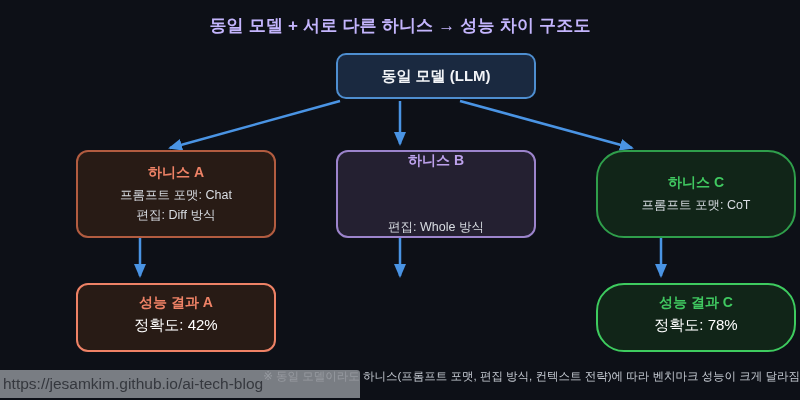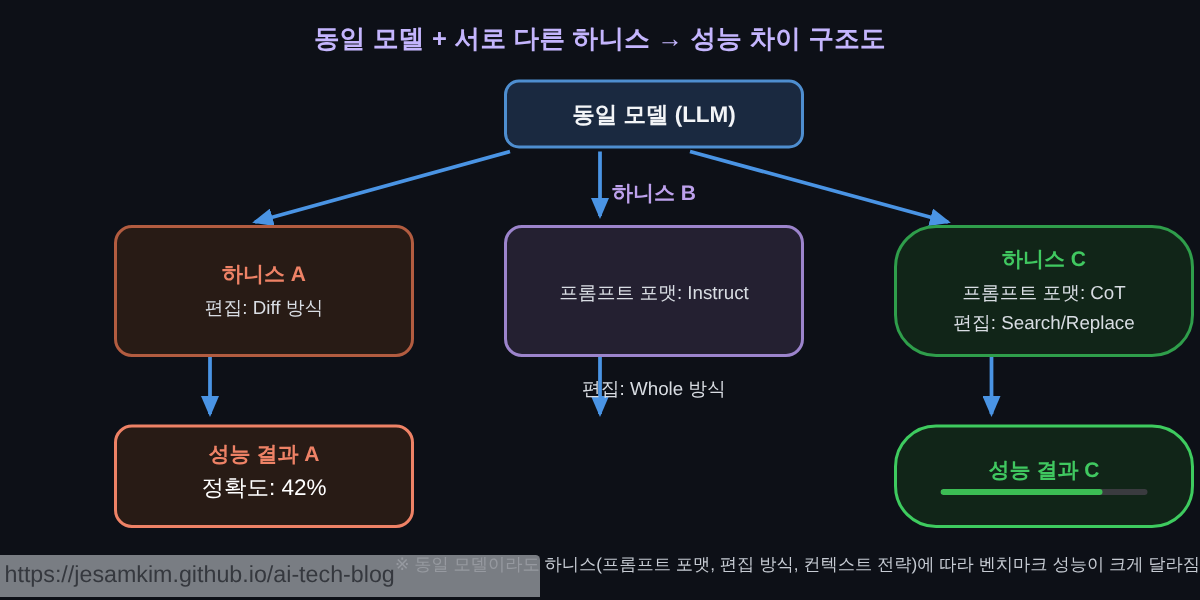--- a/index.html
+++ b/index.html
@@ -88,42 +88,42 @@
     <line x1="400" y1="230" x2="400" y2="276" marker-end="url(#arrowhead)"></line>
     <line x1="661" y1="230" x2="661" y2="276" marker-end="url(#arrowhead)"></line>
   </svg>
 
   <div class="node root-node" style="--box-bg: #1a2940; --border-c: #4e8ed0;">
     <span class="root-label">동일 모델 (LLM)</span>
   </div>
 
   <div class="node harness col-0" style="--accent: #ee8266; --box-bg: #281b15; --border-c: #b25c40;">
     <div class="node-title">하니스 A</div>
+    <div class="node-line">프롬프트 포맷: Chat</div>
     <div class="node-line">편집: Diff 방식</div>
   </div>
   <div class="node harness col-1" style="--accent: #bda1ec; --box-bg: #242031; --border-c: #9c84cc;">
     <div class="node-title">하니스 B</div>
-    <div class="node-line">프롬프트 포맷: Instruct</div>
     <div class="node-line">편집: Whole 방식</div>
   </div>
   <div class="node harness col-2" style="--accent: #40c860; --box-bg: #112518; --border-c: #2f9e4b;">
     <div class="node-title">하니스 C</div>
     <div class="node-line">프롬프트 포맷: CoT</div>
-    <div class="node-line">편집: Search/Replace</div>
   </div>
 
   <div class="node result col-0" style="--accent: #ee8266; --box-bg: #281b15; --border-c: #ee8266;">
     <div class="node-title">성능 결과 A</div>
     <div class="accuracy">정확도: 42%</div>
     <div class="bar-track">
       <div class="bar-fill" style="width: 42%; --bar-c: #f08a6c;"></div>
     </div>
   </div>
   <div class="node result col-2" style="--accent: #40c860; --box-bg: #112518; --border-c: #3ecb5f;">
     <div class="node-title">성능 결과 C</div>
+    <div class="accuracy">정확도: 78%</div>
     <div class="bar-track">
       <div class="bar-fill" style="width: 78%; --bar-c: #3cbd54;"></div>
     </div>
   </div>
 
   <div class="footer-note">※ 동일 모델이라도 하니스(프롬프트 포맷, 편집 방식, 컨텍스트 전략)에 따라 벤치마크 성능이 크게 달라짐</div>
 
   <div class="status-bubble">
     <span>https://jesamkim.github.io/ai-tech-blog</span>
   </div>

